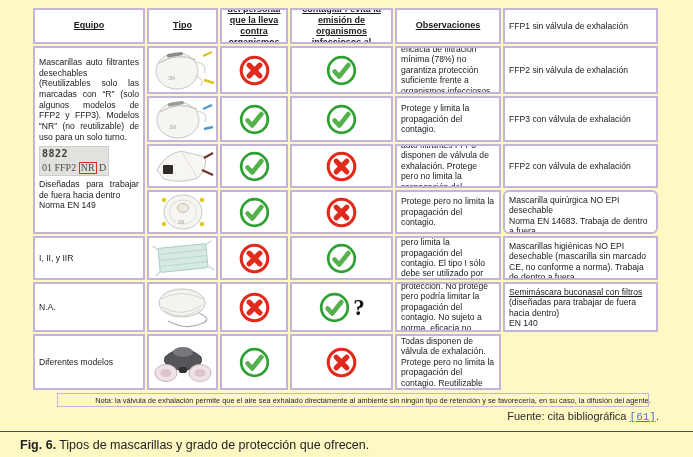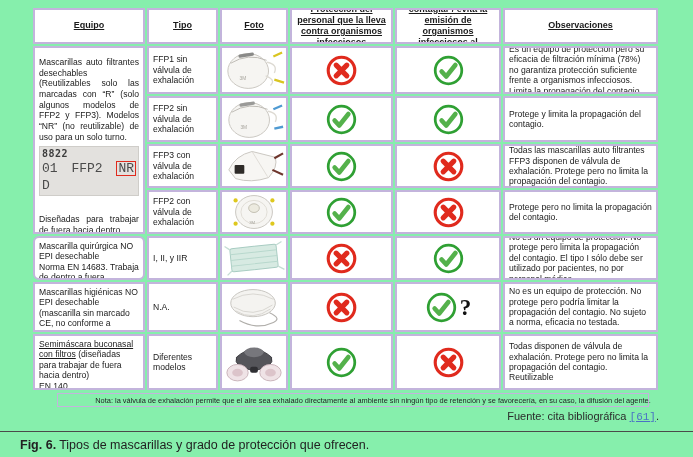--- a/index.html
+++ b/index.html
@@ -2,21 +2,21 @@
 <html><head>
 <meta charset="utf-8">
 <style>
   :root{
     --border:#c3b4dc;
     --ink:#1a1a1a;
   }
   *{box-sizing:border-box;margin:0;padding:0;}
   html,body{width:693px;height:457px;background:#ffffff;overflow:hidden;
     font-family:"Liberation Sans",sans-serif;color:var(--ink);}
-  .page{position:relative;width:693px;height:457px;background:#86efac;}
+  .page{position:relative;width:693px;height:457px;background:#fef9c3;}
 
   
   .figure-table{
     position:absolute;left:33px;top:8px;
     display:grid;
     grid-template-columns:112px 71px 68px 103px 106px 155px;
     grid-template-rows:36px 48px 46px 44px 44px 44px 50px 56px;
     gap:2px;
   }
   .cell{background:#fff;border:2px solid var(--border);overflow:hidden;}
@@ -26,25 +26,25 @@
   .txt{font-size:8.6px;line-height:1.22;padding:3px 4px;}
   .vcenter{display:flex;flex-direction:column;justify-content:center;}
   .equipo-merged{grid-column:1;grid-row:2 / span 4;padding:9px 4px;font-size:8.6px;line-height:1.24;text-align:justify;}
   .pre{white-space:pre-line;border-radius:6px;}
   .icon-cell{display:flex;align-items:center;justify-content:center;gap:2px;}
   .foto-cell{display:flex;align-items:center;justify-content:center;padding:1px;}
   .foto-cell svg{display:block;}
   .qmark{font-family:"Liberation Serif",serif;font-weight:bold;font-size:23px;color:#111;line-height:1;}
 
   
-  .labels-row{display:flex;gap:3px;margin:4px 0 18px 0;}
+  .labels-row{display:flex;gap:3px;margin:4px 0 3px 0;}
   .mask-label{background:#e3e1de;border:1px solid #cfcdc9;padding:1px 2px;color:#4a4a4a;}
   .mask-label .big{font-weight:bold;font-size:10px;letter-spacing:.5px;color:#3c3c3c;font-family:"DejaVu Sans Mono",monospace;}
   .mask-label .tiny{font-size:5.5px;line-height:1.2;font-family:"DejaVu Sans Mono",monospace;}
-  .mask-label .mid{font-size:13px;line-height:1.3;font-family:Liberation Mono, monospace;}
+  .mask-label .mid{font-size:10px;line-height:1.3;font-family:Liberation Serif, serif;}
   .hl-red{display:inline-block;border:1.5px solid #e02a1d;padding:0 1px;line-height:1.05;}
   .underlined{text-decoration:underline;}
 
   
   .note-box{position:absolute;left:57px;top:393px;width:592px;height:14px;
     border:1.5px solid var(--border);display:flex;align-items:center;justify-content:center;
     font-size:7.4px;color:#222;white-space:nowrap;padding-left:40px;}
   .fuente{position:absolute;right:34px;top:410px;font-size:11px;color:#2b2b2b;}
   .fuente a{color:#4a72c4;text-decoration:underline;cursor:pointer;font-family:Liberation Mono, monospace;}
   .rule{position:absolute;left:0;top:431px;width:693px;border-top:1.6px solid #4a4a4a;}
@@ -58,23 +58,20 @@
 
   <div class="figure-table">
 
     <div class="cell hdr">
         <span>Equipo</span>
       </div>
     <div class="cell hdr">
         <span>Tipo</span>
       </div>
     <div class="cell hdr">
-        <span>Foto</span>
-      </div>
-    <div class="cell hdr">
         <span>Protección del personal que la lleva contra organismos infecciosos</span>
       </div>
     <div class="cell hdr">
         <span>Barrera para no contagiar / evita la emisión de organismos infecciosos al ambiente</span>
       </div>
     <div class="cell hdr">
         <span>Observaciones</span>
       </div>
 
     <div class="cell equipo-merged">

